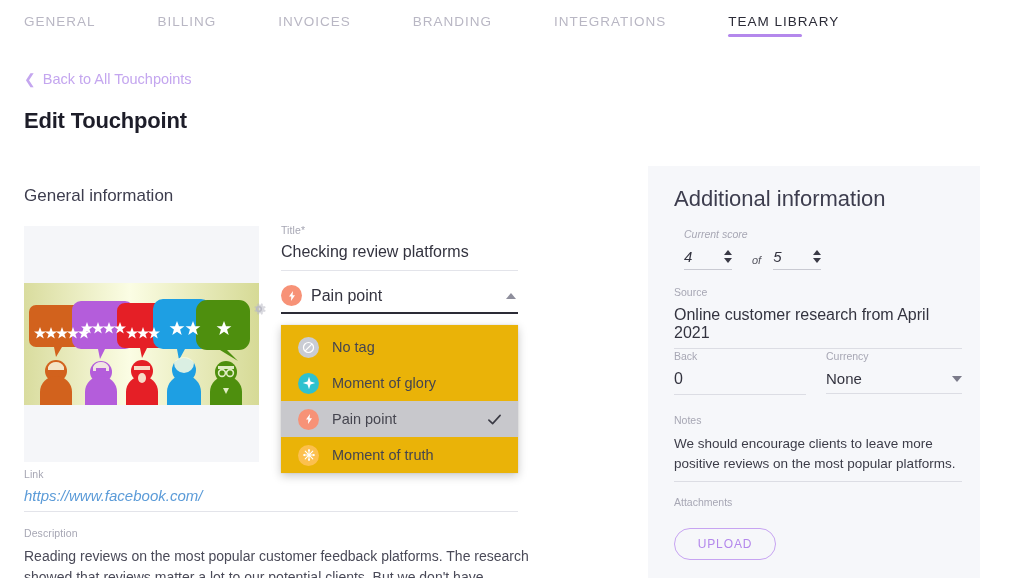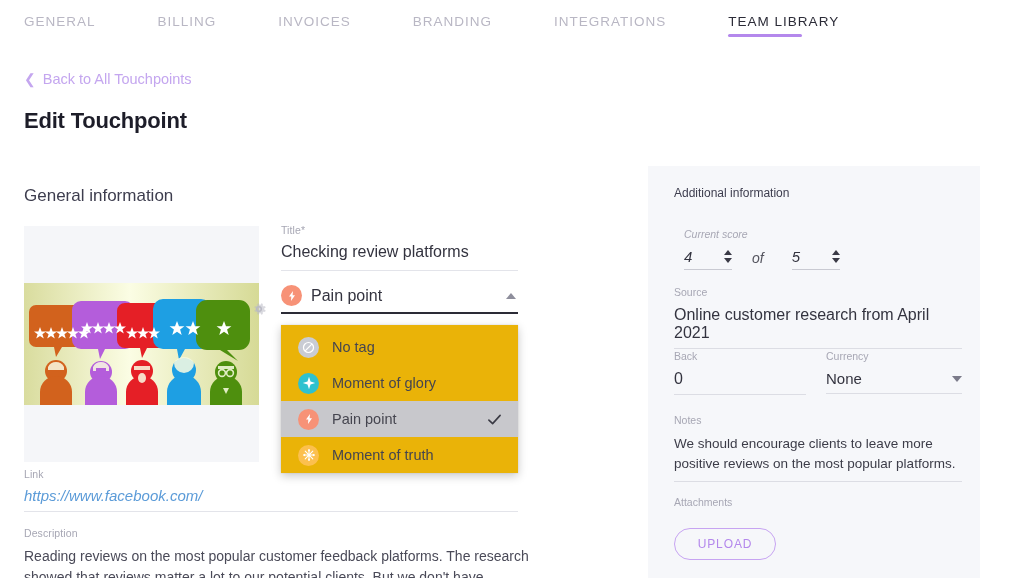--- a/index.html
+++ b/index.html
@@ -125,21 +125,21 @@
   .dd-label { flex:1; }
   .dd-check { width:15px; height:15px; }
 
   
   .rightpanel {
     position:absolute; left:648px; top:166px; width:332px; height:412px;
     background:#f6f7fa;
   }
   .rp-title {
     position:absolute; left:26px; top:20px;
-    font-size:12px; color:#3d3d4e;
+    font-size:22px; color:#3d3d4e;
   }
   .rp-field { position:absolute; }
   .rp-label {
     font-size:10.5px; color:#a7a7b4; display:block; margin-bottom:8px;
   }
   .rp-value {
     font-size:16px; color:#33333f; padding-bottom:6px;
     border-bottom:1px solid #dcdde4; display:block;
   }
 
@@ -152,21 +152,21 @@
   .spin-num { font-size:15px; color:#33333f; }
   .spin-arrows { display:flex; flex-direction:column; gap:3px; margin-left:auto; }
   .arr-up {
     width:0;height:0;border-left:4px solid transparent;border-right:4px solid transparent;
     border-bottom:5px solid #3a3a46;
   }
   .arr-dn {
     width:0;height:0;border-left:4px solid transparent;border-right:4px solid transparent;
     border-top:5px solid #3a3a46;
   }
-  .score-of { font-size:14px; color:#55555f; margin:0 28px 4px 20px; }
+  .score-of { font-size:11px; color:#55555f; margin:0 12px 4px 20px; }
 
   .f-source { left:26px; top:120px; width:288px; }
   .f-cost { left:26px; top:184px; width:132px; }
   .f-currency { left:178px; top:184px; width:136px; }
   .cur-row { display:flex; align-items:center; border-bottom:1px solid #dcdde4; padding-bottom:6px; }
   .cur-val { font-size:15px; color:#33333f; flex:1; }
   .caret-dn {
     width:0;height:0;border-left:5px solid transparent;border-right:5px solid transparent;
     border-top:6px solid #7b7b8a;
   }

